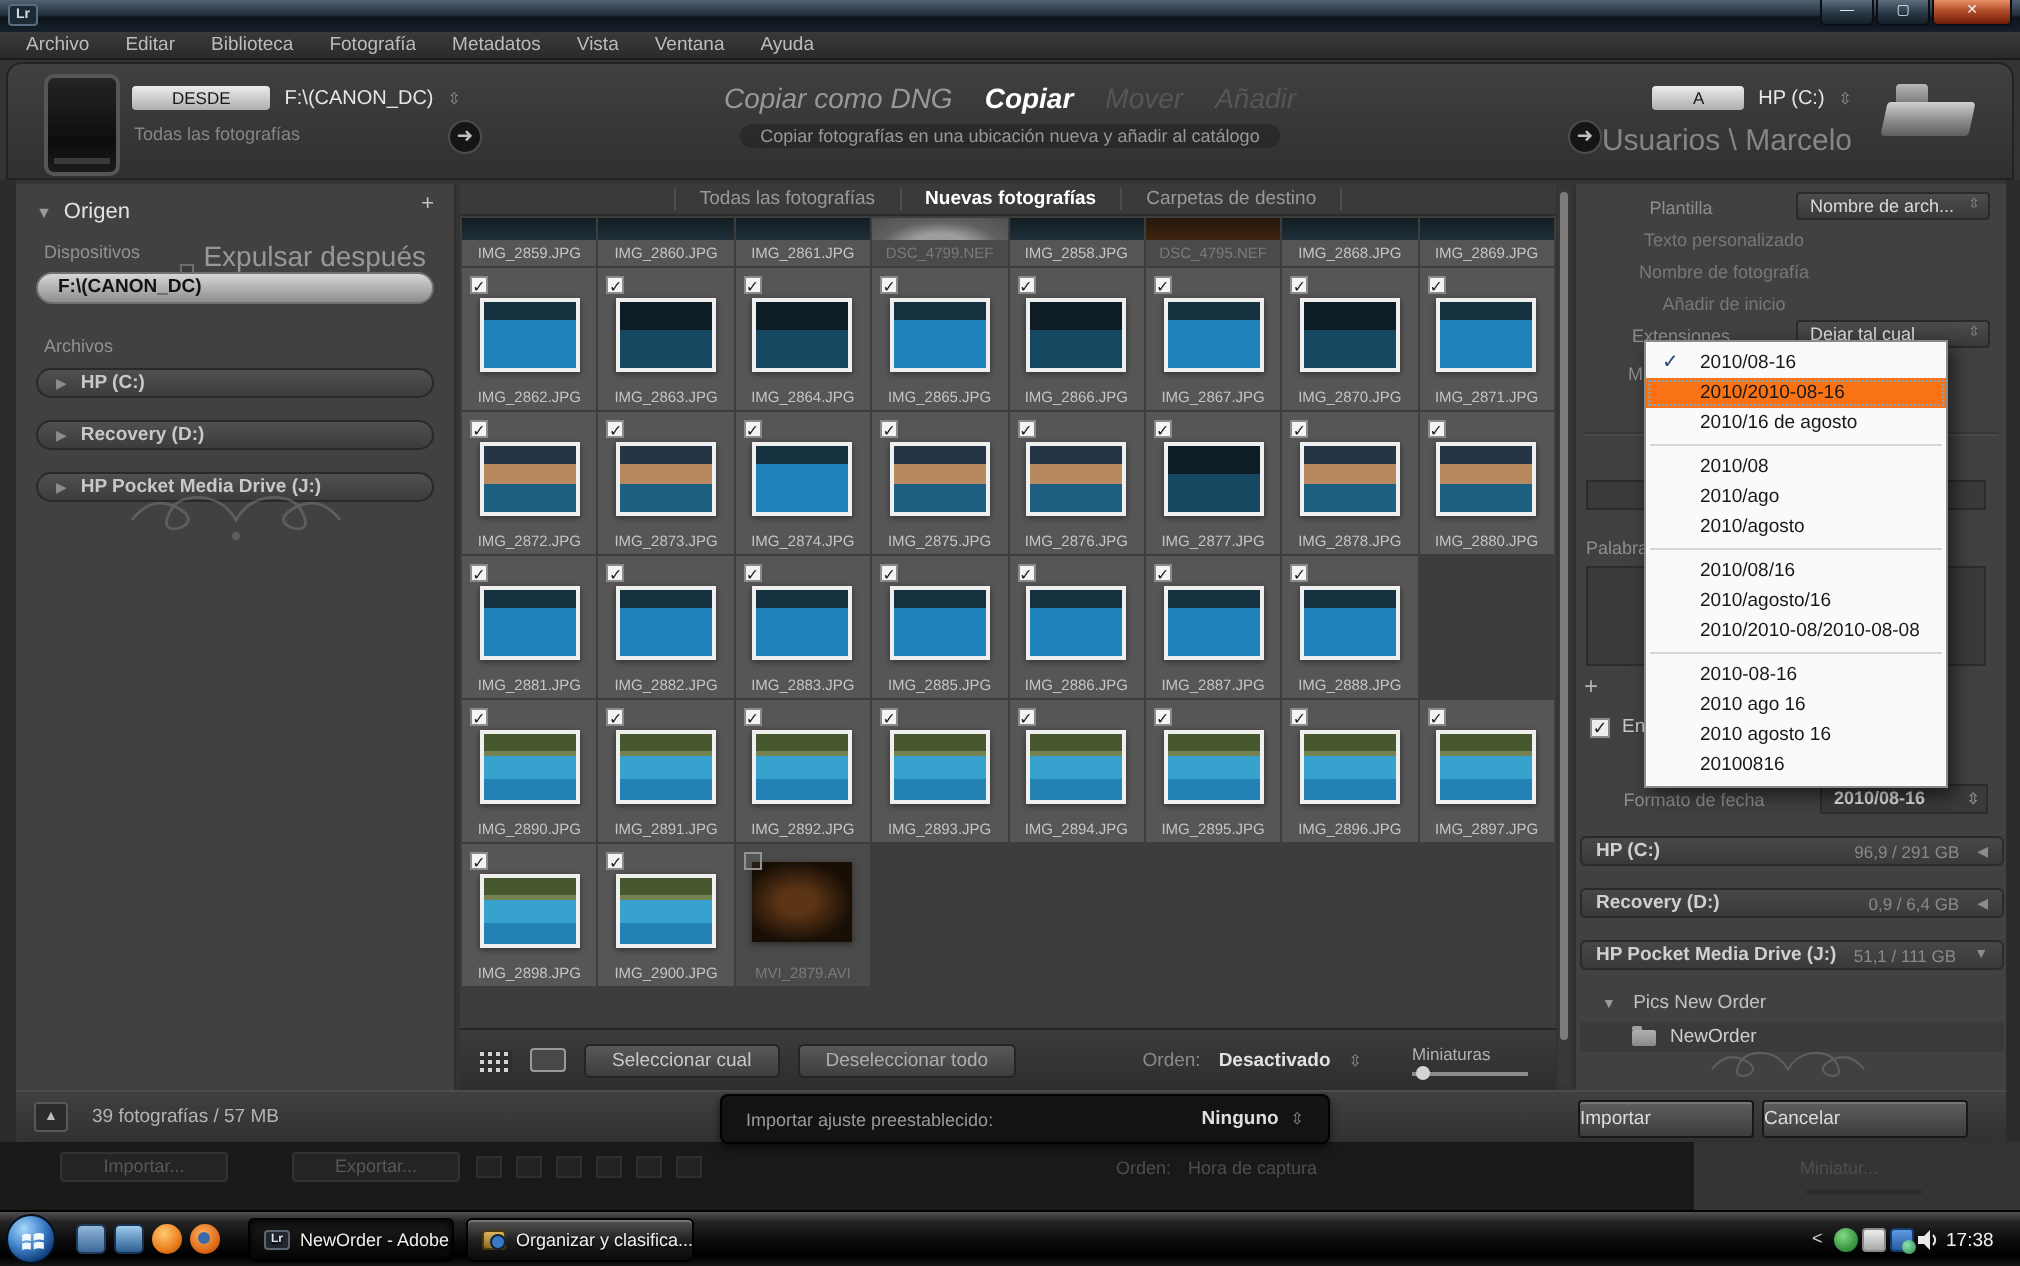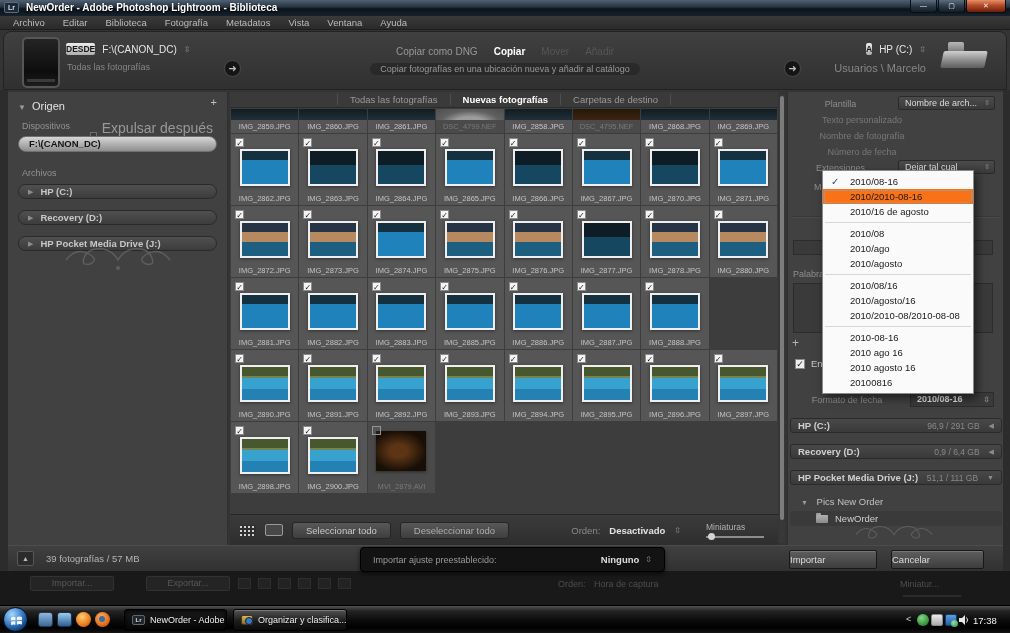--- a/index.html
+++ b/index.html
@@ -30,36 +30,36 @@
   
   .dialog{position:absolute;left:0;top:30px;width:1010px;height:575px;background:#343434;}
   .edge{position:absolute;top:60px;width:8px;height:481px;background:#2c2c2c;}
 
   .topbar{position:absolute;left:3px;top:1px;width:1004px;height:59px;box-sizing:border-box;
     background:linear-gradient(#404040,#303030);border:1px solid #232323;border-radius:8px 8px 0 0;}
   .src-device{position:absolute;left:18px;top:5px;width:34px;height:47px;
     background:linear-gradient(#242424,#0d0d0d 70%,#1c1c1c);border:2px solid #565656;border-radius:5px;}
   .src-device i{position:absolute;left:3px;right:3px;bottom:4px;height:3px;background:#3a3a3a;display:block;}
   .badge{display:inline-block;background:linear-gradient(#ececec,#aeaeae);color:#191919;
-    font-size:8.5px;font-weight:bold;padding:1px 0;border-radius:2px;}
+    font-size:8.5px;font-weight:normal;padding:1px 20px;border-radius:2px;}
   .src-line{position:absolute;left:62px;top:11px;display:flex;align-items:center;gap:7px;}
   .pop-value{color:#e6e6e6;font-size:10px;white-space:nowrap;}
   .pop-arrows{color:#8e8e8e;font-size:8px;}
   .src-sub{position:absolute;left:63px;top:30px;color:#868686;font-size:9px;}
   .arrow-circle{position:absolute;width:17px;height:17px;border-radius:50%;background:#151515;
     border:1px solid #4c4c4c;color:#c0c0c0;font-size:10px;line-height:15px;text-align:center;box-sizing:border-box;}
   .actions{position:absolute;left:300px;right:300px;top:9px;text-align:center;white-space:nowrap;}
-  .action{font-size:10px;color:#989898;margin:0 8px;}
+  .action{font-size:14px;color:#989898;margin:0 8px;font-style:italic;}
   .action.active{color:#ffffff;font-weight:bold;}
   .action.disabled{color:#565656;}
   .action-desc{position:absolute;left:300px;right:300px;top:26px;text-align:center;}
   .action-desc span{display:inline-block;background:rgba(0,0,0,.22);border-radius:8px;
     color:#989898;font-size:9px;padding:1px 10px;}
   .dest-line{position:absolute;right:80px;top:11px;display:flex;align-items:center;gap:7px;}
-  .dest-sub{position:absolute;right:80px;top:30px;color:#868686;font-size:11px;}
+  .dest-sub{position:absolute;right:80px;top:30px;color:#868686;font-size:15px;}
   .dest-drive{position:absolute;right:18px;top:10px;width:46px;height:26px;}
   .dd-body{position:absolute;left:0;bottom:0;width:44px;height:17px;border-radius:2px;
     background:linear-gradient(#cfcfcf,#8c8c8c 55%,#5e5e5e);transform:skewX(-12deg);}
   .dd-top{position:absolute;left:6px;top:0;width:16px;height:10px;background:linear-gradient(#b8b8b8,#787878);border-radius:2px;}
 
   
   .leftpanel{position:absolute;left:8px;top:62px;width:220px;height:453px;background:#414141;border-right:1px solid #303030;box-sizing:border-box;}
   .lp-header{position:absolute;left:10px;top:4px;right:8px;height:16px;}
   .lp-tri{color:#9a9a9a;font-size:8px;margin-right:6px;}
   .lp-title{color:#e2e2e2;font-size:11px;}
@@ -176,30 +176,30 @@
   
   .statusbar{position:absolute;left:8px;top:515px;width:995px;height:26px;box-sizing:border-box;
     background:linear-gradient(#404040,#313131);border-top:1px solid #4c4c4c;border-radius:0 0 8px 8px;}
   .sb-up{position:absolute;left:9px;top:5px;width:17px;height:15px;background:#2b2b2b;border:1px solid #585858;
     border-radius:2px;color:#bcbcbc;font-size:7px;line-height:13px;text-align:center;box-sizing:border-box;}
   .sb-count{position:absolute;left:38px;top:7px;color:#b4b4b4;font-size:9.5px;}
   .btn{position:absolute;top:4px;height:19px;box-sizing:border-box;background:linear-gradient(#5e5e5e,#3d3d3d);
     border:1px solid #181818;border-radius:2px;color:#dcdcdc;font-size:9.5px;line-height:17px;text-align:left;
     box-shadow:inset 0 1px 0 rgba(255,255,255,.16);}
   #btn-import{right:126px;width:88px;}
-  #btn-cancel{right:19px;width:93px;}
+  #btn-cancel{right:19px;width:103px;}
   .preset-pill{position:absolute;left:360px;top:517px;width:305px;height:25px;background:#131313;
     border:1px solid #000;border-radius:4px;box-shadow:0 2px 4px rgba(0,0,0,.6);z-index:5;
     display:flex;align-items:center;padding:0 12px;box-sizing:border-box;}
   .preset-label{flex:1;color:#9a9a9a;font-size:9px;}
   .preset-value{color:#dedede;font-size:9.5px;font-weight:bold;}
   .preset-pill .pop-arrows{margin-left:6px;}
 
   
-  .bgstrip{position:absolute;left:0;top:541px;width:1010px;height:34px;background:#191919;}
+  .bgstrip{position:absolute;left:0;top:541px;width:847px;height:34px;background:#191919;}
   .ghost-btn{position:absolute;top:5px;height:15px;box-sizing:border-box;background:#242424;
     border:1px solid #323232;border-radius:2px;color:#585858;font-size:9px;line-height:13px;text-align:center;}
   .bg-icon{position:absolute;top:7px;width:13px;height:11px;background:#232323;border:1px solid #2e2e2e;box-sizing:border-box;}
   .bg-text{position:absolute;top:8px;color:#4e4e4e;font-size:9px;white-space:nowrap;}
   .bg-slider{position:absolute;left:903px;top:24px;width:58px;height:2px;background:#2c2c2c;}
 
   
   .taskbar{position:absolute;left:0;top:605px;width:1010px;height:28px;
     background:linear-gradient(#515151 0,#232323 18%,#0b0b0b 52%,#000 78%,#181818);border-top:1px solid #000;}
   .orb{position:absolute;left:3px;top:1px;width:25px;height:25px;border-radius:50%;
@@ -234,21 +234,20 @@
   #tray4{left:958px;}
   .tray-clock{position:absolute;left:973px;top:9px;color:#f2f2f2;font-size:9.5px;}
 </style>
 </head>
 <body>
 
 <div id="screen">
 
   <div class="titlebar">
     <div class="tb-icon">Lr</div>
-    <div class="tb-title">NewOrder - Adobe Photoshop Lightroom - Biblioteca</div>
     <div class="tb-controls">
       <div class="tb-btn">—</div>
       <div class="tb-btn">▢</div>
       <div class="tb-btn close">✕</div>
     </div>
   </div>
 
   <div class="menubar" id="menu-items">
       <div class="menu-item">Archivo</div>
       <div class="menu-item">Editar</div>
@@ -547,21 +546,21 @@
               <div class="gcell-empty"></div>
               <div class="gcell-empty"></div>
               <div class="gcell-empty"></div>
               <div class="gcell-empty"></div>
             </div>
           </div>
       </div>
       <div class="gridtoolbar">
         <div class="vicon-grid"></div>
         <div class="vicon-loupe"></div>
-        <div class="tool-btn">Seleccionar todo</div>
+        <div class="tool-btn">Seleccionar cual</div>
         <div class="tool-btn dim2">Deseleccionar todo</div>
         <div class="tb-spacer"></div>
         <span class="order-label">Orden:</span>
         <span class="order-value">Desactivado</span>
         <span class="pop-arrows">⇳</span>
         <div class="thumbs-wrap">
           <span class="thumbs-label">Miniaturas</span>
           <div class="slider">
               <div class="slider-thumb"></div>
             </div>
@@ -574,21 +573,21 @@
       </div>
 
     <div class="rightpanel">
       <div class="rp-label rp-right" style="left:0;top:7px;width:105px;">Plantilla</div>
       <div class="rp-select" style="left:110px;top:4px;width:97px;">
         <span>Nombre de arch...</span>
           <span class="pop-arrows">⇳</span>
       </div>
       <div class="rp-label rp-dim rp-right" style="left:0;top:23px;width:148px;">Texto personalizado</div>
       <div class="rp-label rp-dim rp-right" style="left:0;top:39px;width:148px;">Nombre de fotografía</div>
-      <div class="rp-label rp-dim rp-right" style="left:0;top:55px;width:148px;">Número de fecha</div>
+      <div class="rp-label rp-dim rp-right" style="left:0;top:55px;width:148px;">Añadir de inicio</div>
       <div class="rp-label rp-right" style="left:0;top:71px;width:105px;">Extensiones</div>
       <div class="rp-select" style="left:110px;top:68px;width:97px;">
         <span>Dejar tal cual</span>
           <span class="pop-arrows">⇳</span>
       </div>
       <div class="rp-label" style="left:26px;top:90px;">M</div>
       <div class="rp-sep" style="position:absolute;left:4px;right:4px;top:124px;height:1px;background:#383838;box-shadow:0 1px 0 #4a4a4a;"></div>
       <div class="rp-label" style="left:40px;top:134px;">A</div>
       <div class="rp-box" style="left:5px;top:148px;width:200px;height:15px;"></div>
       <div class="rp-label" style="left:5px;top:177px;">Palabra</div>

